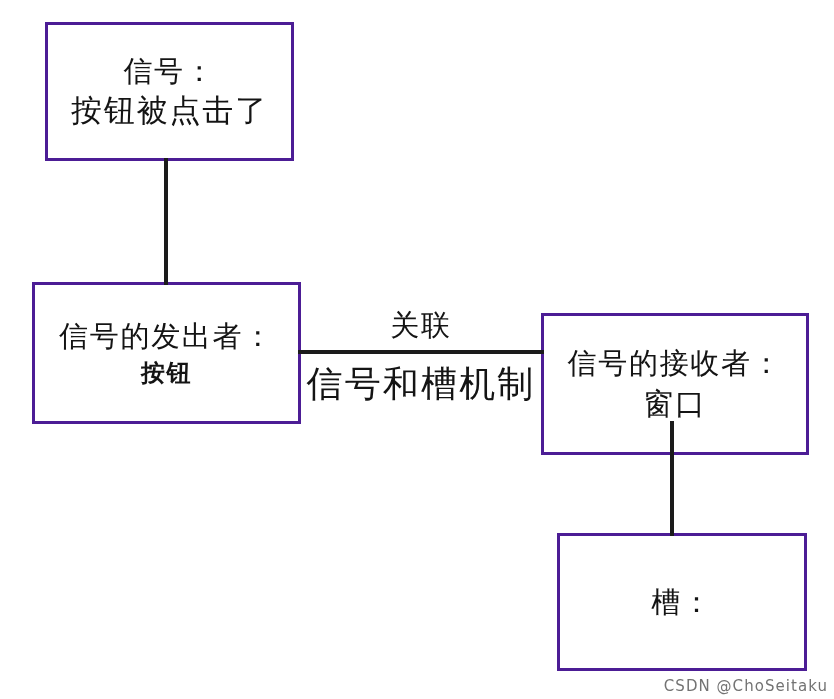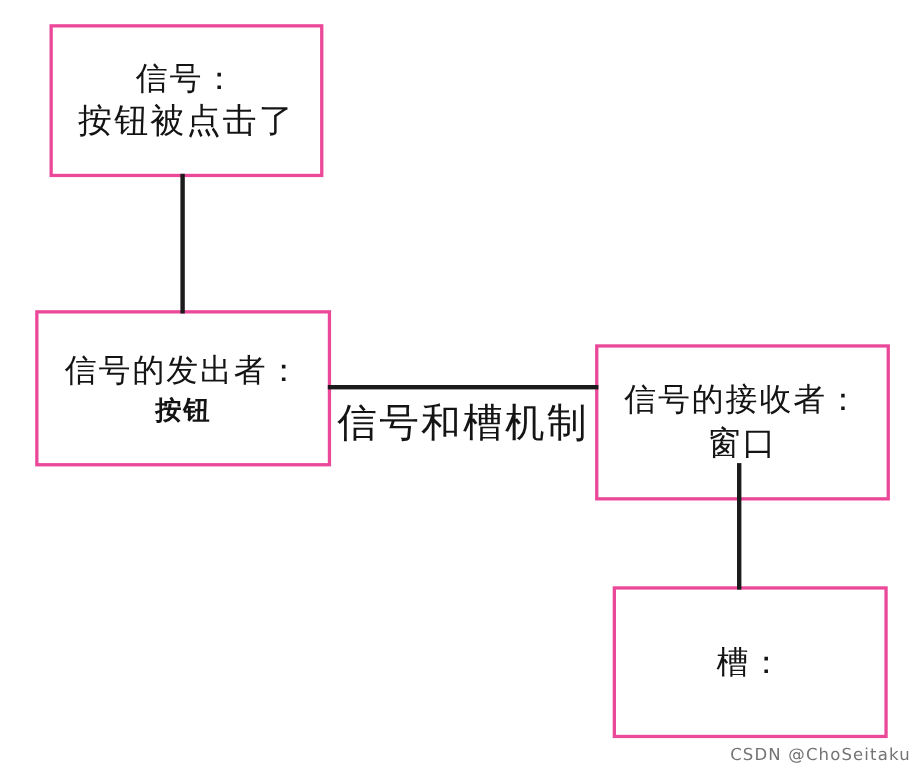--- a/index.html
+++ b/index.html
@@ -14,21 +14,21 @@
     height: 699px;
     background: #ffffff;
     overflow: hidden;
     font-family: "DejaVu Sans", "Liberation Sans", sans-serif;
   }
 
   
   .node {
     position: absolute;
     box-sizing: border-box;
-    border: 3px solid #ec4899;
+    border: 3px solid #4c1d95;
     background: #ffffff;
     display: flex;
     flex-direction: column;
     align-items: center;
     justify-content: center;
     text-align: center;
     color: #141414;
   }
   .node .line {
     display: block;
@@ -109,17 +109,18 @@
   </div>
 
   <div class="node" id="node-slot">
     <span class="line l1">槽：</span>
   </div>
 
   <div class="edge" id="edge-signal-sender"></div>
   <div class="edge" id="edge-sender-receiver"></div>
   <div class="edge" id="edge-receiver-slot"></div>
 
+  <div class="edge-label" id="edge-label-top">关联</div>
   <div class="edge-label" id="edge-label-bottom">信号和槽机制</div>
 
   <div id="watermark">CSDN @ChoSeitaku</div>
 
 </div>
 
 </body></html>

